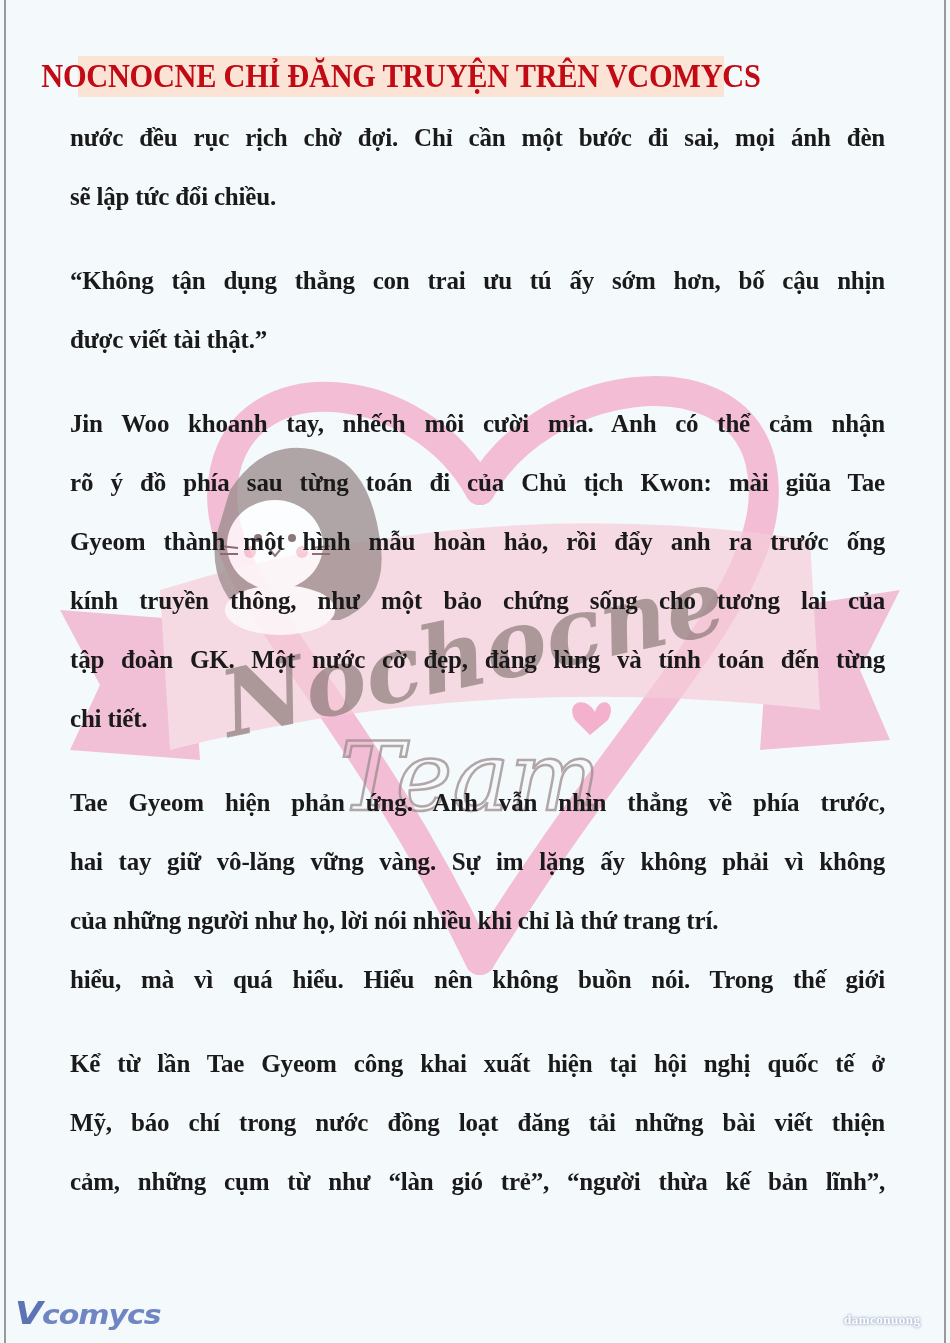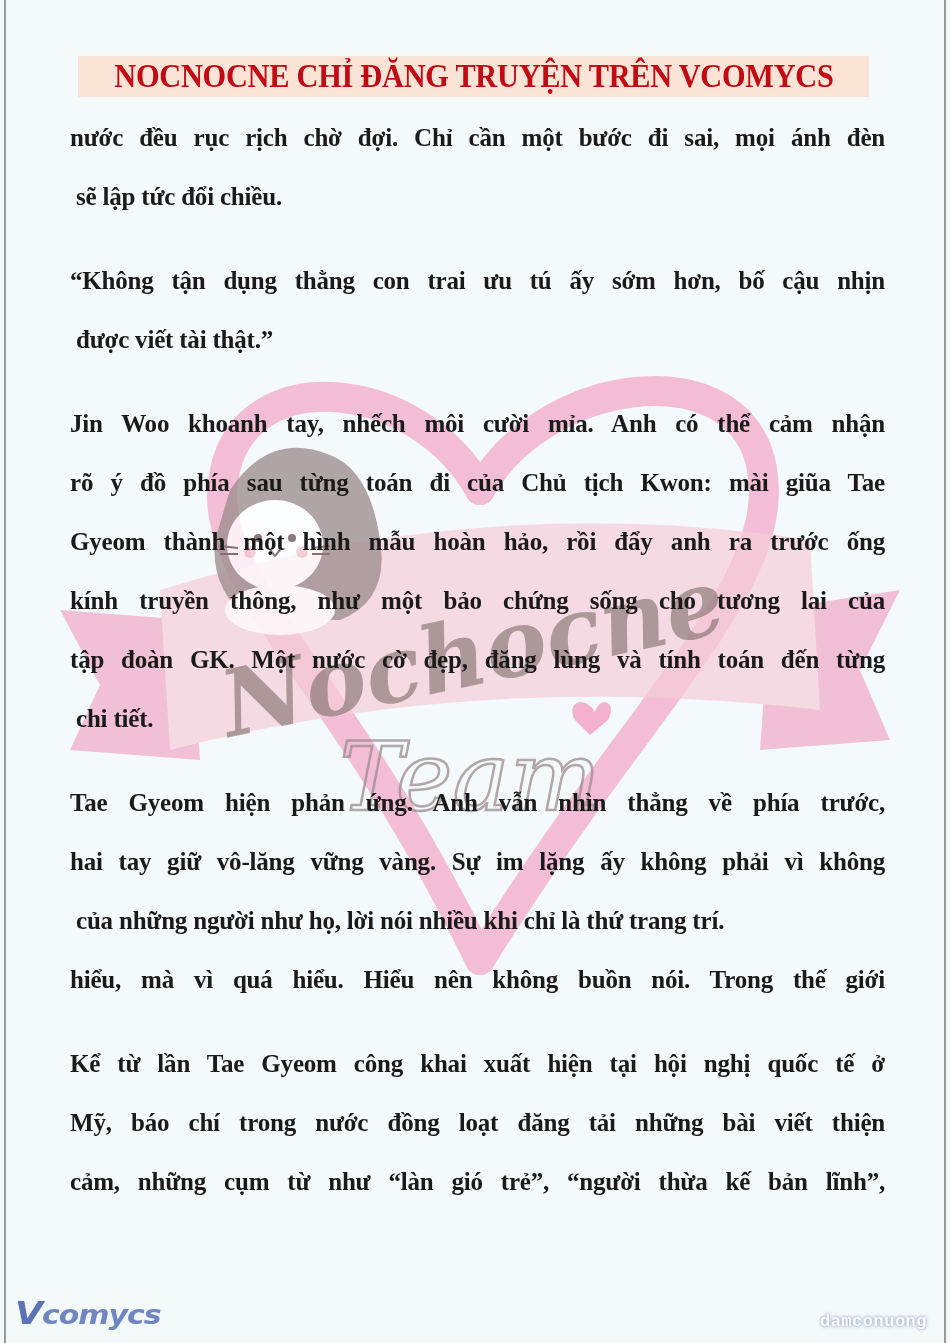--- a/index.html
+++ b/index.html
@@ -7,50 +7,50 @@
     width: 950px; height: 1343px; position: relative; overflow: hidden;
     background: #f4f9fc;
     font-family: "Liberation Serif", "DejaVu Serif", serif;
   }
   .frame-left { position: absolute; left: 4px; top: 0; width: 2px; height: 1343px; background: #9a9a9a; }
   .frame-right { position: absolute; left: 944px; top: 0; width: 2px; height: 1343px; background: #9a9a9a; }
 
   .watermark { position: absolute; left: 40px; top: 340px; width: 880px; height: 680px; z-index: 0; pointer-events: none; }
 
   .banner {
-    position: absolute; left: 78px; top: 56px; width: 791px; height: 41px;
+    position: absolute; left: 78px; top: 56px; width: 646px; height: 41px;
     background: #fbe3d6; z-index: 2;
     display: flex; align-items: center; justify-content: center;
   }
   .banner-text {
     color: #c20a14; font-weight: bold; font-size: 33px; letter-spacing: -0.3px;
     white-space: nowrap; transform: scaleX(0.92);
   }
 
   .content { position: absolute; left: 70px; top: 108px; width: 815px; z-index: 2; }
   .para { margin: 0; }
   .line {
     display: block; height: 59px; line-height: 59px;
     font-size: 25px; font-weight: bold; color: #1a1a1a;
     white-space: nowrap; text-align: justify; text-align-last: justify;
     letter-spacing: -0.2px;
   }
-  .line.last { text-align-last: left; margin-left: 6px; }
+  .line.last { text-align-last: left; }
   .para-gap { height: 25px; }
 
   .vcomycs-logo {
     position: absolute; left: 15px; top: 1292px; z-index: 2;
     font-family: "DejaVu Sans", sans-serif; font-style: italic; font-weight: bold;
     font-size: 30px; color: #6f86c2; letter-spacing: -1px;
     transform: scaleY(0.9);
   }
   .vcomycs-logo .v { font-size: 36px; color: #5d74b4; }
   .damconuong {
-    position: absolute; left: 820px; top: 1312px; z-index: 2;
-    font-family: Liberation Mono, monospace; font-weight: bold; font-size: 17px;
+    position: absolute; left: 844px; top: 1312px; z-index: 2;
+    font-family: Liberation Serif, serif; font-weight: bold; font-size: 13px;
     color: #ffffff; letter-spacing: 0.5px;
     text-shadow: 0 0 2px #a8b6cc, 0 0 3px #a8b6cc, 0 0 4px #c1cbe0;
   }
 </style>
 </head>
 <body>
 
 <div class="frame-left"></div>
 <div class="frame-right"></div>
 

